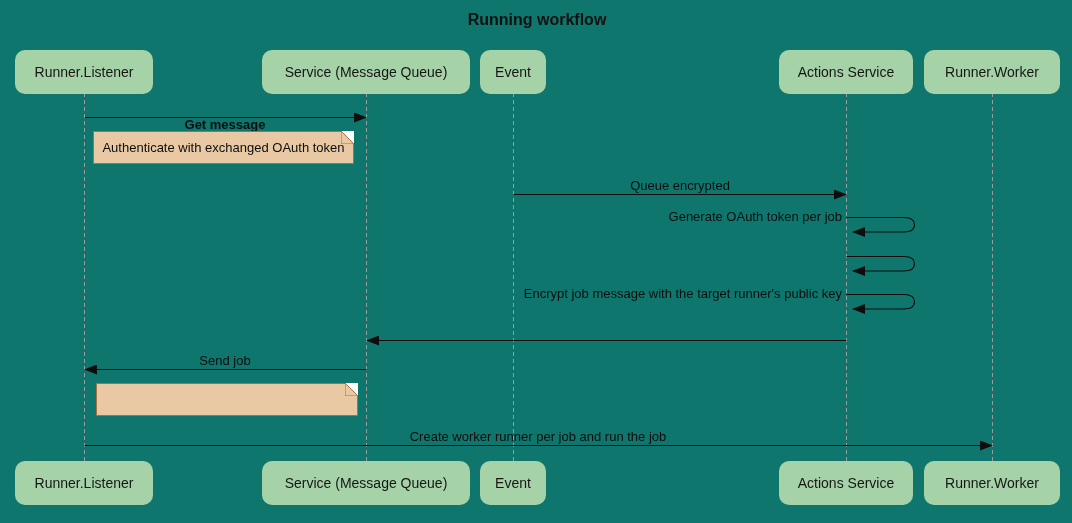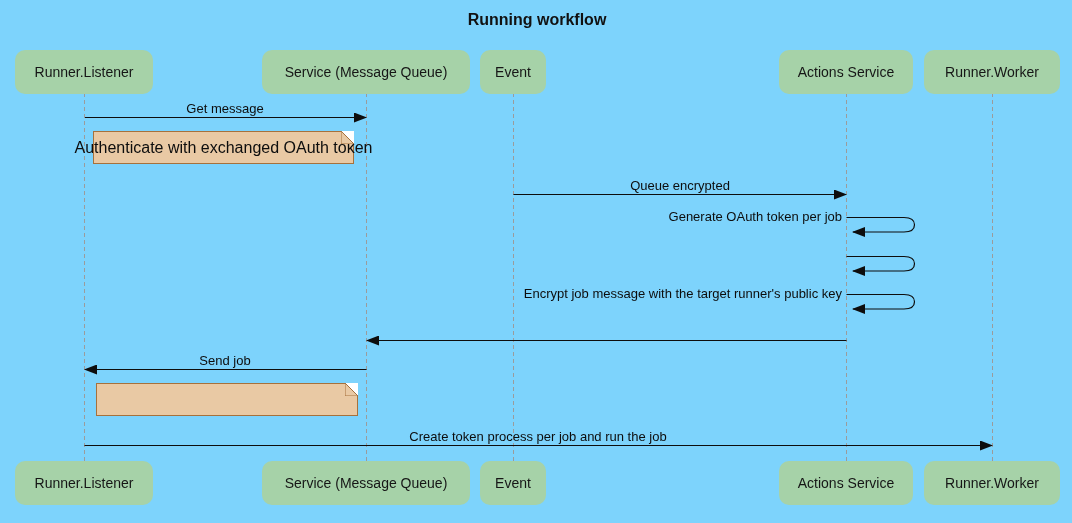--- a/index.html
+++ b/index.html
@@ -1,17 +1,17 @@
 <!DOCTYPE html>
 <html><head>
 <meta charset="utf-8">
 <style>
   html,body{margin:0;padding:0;background:#ffffff;}
   .canvas{
-    position:relative;width:1072px;height:523px;background:#7dd3fc;
+    position:relative;width:1072px;height:523px;background:#0f766e;
     font-family:"Liberation Sans", sans-serif;color:#111;overflow:hidden;
   }
   .title{
     position:absolute;top:11px;left:537px;transform:translateX(-50%);
     font-size:16px;font-weight:bold;white-space:nowrap;
   }
   .pbox{
     position:absolute;height:44px;background:#A6D2A8;border-radius:10px;
     display:flex;align-items:center;justify-content:center;
     font-size:14px;color:#161616;white-space:nowrap;
@@ -20,21 +20,21 @@
   .row-bottom .pbox{top:461px;}
   .svg-layer{position:absolute;left:0;top:0;}
   .msg-label{
     position:absolute;font-size:13px;line-height:14px;white-space:nowrap;color:#0d0d0d;
   }
   .msg-label.centered{transform:translateX(-50%);}
   .msg-label.right-aligned{text-align:center;}
   .note{
     position:absolute;height:31px;background:#E9C9A4;border:1px solid #A6713C;
     display:flex;align-items:center;justify-content:center;
-    font-size:16px;color:#0d0d0d;white-space:nowrap;box-sizing:content-box;
+    font-size:13px;color:#0d0d0d;white-space:nowrap;box-sizing:content-box;
   }
   .note .fold{position:absolute;top:-1px;right:-1px;}
 </style>
 </head>
 <body>
 
 <div class="canvas">
 
   <div class="title">Running workflow</div>
 
@@ -94,26 +94,26 @@
         <span>Event</span>
       </div>
     <div class="pbox" style="left:779px;width:134px;">
         <span>Actions Service</span>
       </div>
     <div class="pbox" style="left:924px;width:136px;">
         <span>Runner.Worker</span>
       </div>
   </div>
 
-  <div class="msg-label centered" style="left:225px;top:102px;">Get message</div>
+  <div class="msg-label centered" style="left:225px;top:118px;font-weight:bold;">Get message</div>
   <div class="msg-label centered" style="left:680px;top:179px;">Queue encrypted</div>
   <div class="msg-label right-aligned" style="right:230px;top:210px;">Generate OAuth token per job</div>
   <div class="msg-label right-aligned" style="right:230px;top:287px;">Encrypt job message with the target runner's public key</div>
   <div class="msg-label centered" style="left:225px;top:354px;">Send job</div>
-  <div class="msg-label centered" style="left:538px;top:430px;">Create token process per job and run the job</div>
+  <div class="msg-label centered" style="left:538px;top:430px;">Create worker runner per job and run the job</div>
 
   <div class="note" style="left:93px;top:131px;width:259px;">
     <span>Authenticate with exchanged OAuth token</span>
     <svg class="fold" width="13" height="13" viewBox="0 0 13 13">
       <path d="M0,0 H13 V13 Z" fill="#ffffff"></path>
       <path d="M0,0 V13 H13 Z" fill="#E9C9A4" stroke="#A6713C" stroke-width="1" stroke-linejoin="round"></path>
     </svg>
   </div>
   <div class="note" style="left:96px;top:383px;width:260px;">
     <svg class="fold" width="13" height="13" viewBox="0 0 13 13">

